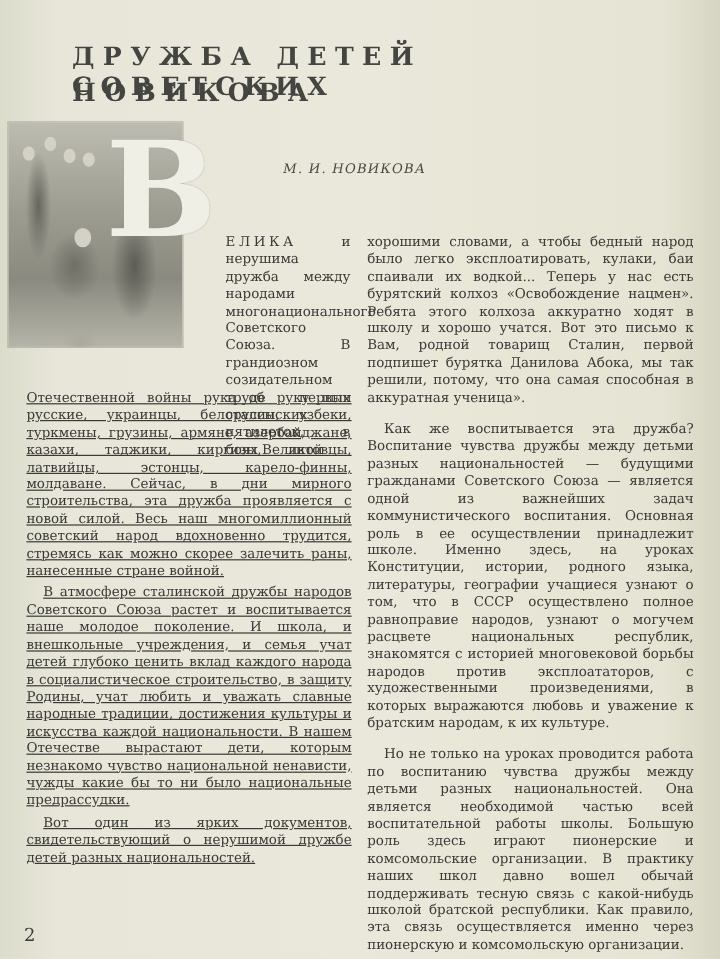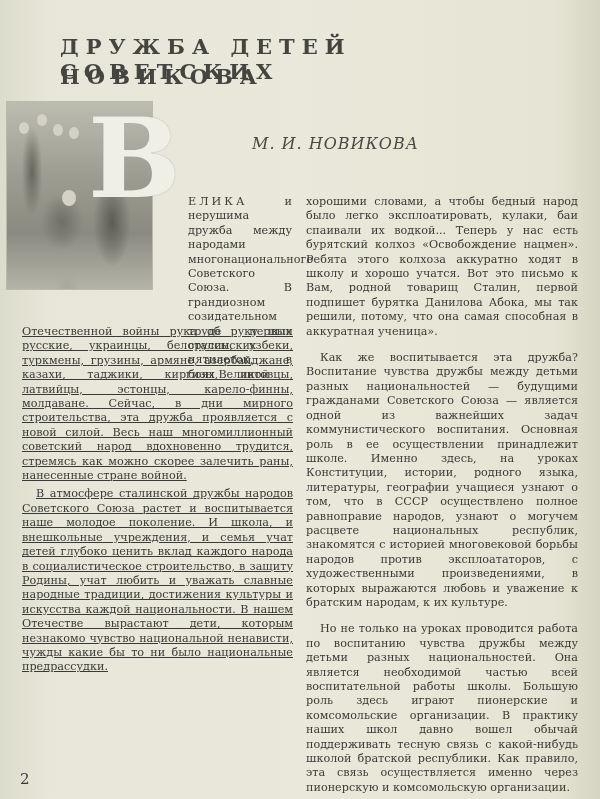--- a/index.html
+++ b/index.html
@@ -32,22 +32,22 @@
       border: 1px solid #b9b9ac;
     }
     .photo .face { position: absolute; width: 10px; height: 12px; border-radius: 50%; background: #d4d2c6; }
     .dropcap {
       position: absolute; left: 88px; top: 104px;
       font-family: "DejaVu Serif", serif; font-weight: bold;
       font-size: 110px; line-height: 1; color: #f0efe6;
       text-shadow: 0 0 1px #999;
     }
     .author {
-      position: absolute; left: 252px; top: 134px; width: 180px;
-      font-style: italic; font-size: 16px; letter-spacing: 1px; color: #4a4a44;
+      position: absolute; left: 236px; top: 134px; width: 180px;
+      font-style: italic; font-size: 11px; letter-spacing: 1px; color: #4a4a44;
     }
     .col { position: absolute; font-size: 11.2px; line-height: 14.4px; text-align: justify; margin-top: 31px; }
     .col p { margin: 0 0 4px 0; text-indent: 14px; }
     .col p.noindent { text-indent: 0; }
     .intro { left: 188px; top: 164px; width: 104px; }
     .intro .caps { letter-spacing: 3px; }
     .left { left: 22px; top: 294px; width: 271px; text-decoration: underline; }
     .right { left: 306px; top: 164px; width: 272px; }
     .right p.gap { margin-top: 12px; }
     .pagenum {
@@ -73,20 +73,21 @@
 
   <div class="author">М. И. НОВИКОВА</div>
 
   <div class="col intro">
     <p class="noindent"><span class="caps">ЕЛИКА</span><span> и нерушима дружба между народами многонационального Советского Союза. В грандиозном созидательном труде первых сталинских пятилеток, в боях Великой</span></p>
   </div>
 
   <div class="col left">
     <p class="noindent">Отечественной войны рука об руку шли русские, украинцы, белоруссы, узбеки, туркмены, грузины, армяне, азербайджане, казахи, таджики, киргизы, литовцы, латвийцы, эстонцы, карело-финны, молдаване. Сейчас, в дни мирного строительства, эта дружба проявляется с новой силой. Весь наш многомиллионный советский народ вдохновенно трудится, стремясь как можно скорее залечить раны, нанесенные стране войной.</p>
     <p>В атмосфере сталинской дружбы народов Советского Союза растет и воспитывается наше молодое поколение. И школа, и внешкольные учреждения, и семья учат детей глубоко ценить вклад каждого народа в социалистическое строительство, в защиту Родины, учат любить и уважать славные народные традиции, достижения культуры и искусства каждой национальности. В нашем Отечестве вырастают дети, которым незнакомо чувство национальной ненависти, чужды какие бы то ни было национальные предрассудки.</p>
+    <p>Вот один из ярких документов, свидетельствующий о нерушимой дружбе детей разных национальностей.</p>
 
   </div>
 
   <div class="col right">
     <p class="noindent">хорошими словами, а чтобы бедный народ было легко эксплоатировать, кулаки, баи спаивали их водкой... Теперь у нас есть бурятский колхоз «Освобождение нацмен». Ребята этого колхоза аккуратно ходят в школу и хорошо учатся. Вот это письмо к Вам, родной товарищ Сталин, первой подпишет бурятка Данилова Абока, мы так решили, потому, что она самая способная в аккуратная ученица».</p>
     <p class="gap">Как же воспитывается эта дружба? Воспитание чувства дружбы между детьми разных национальностей — будущими гражданами Советского Союза — является одной из важнейших задач коммунистического воспитания. Основная роль в ее осуществлении принадлежит школе. Именно здесь, на уроках Конституции, истории, родного языка, литературы, географии учащиеся узнают о том, что в СССР осуществлено полное равноправие народов, узнают о могучем расцвете национальных республик, знакомятся с историей многовековой борьбы народов против эксплоататоров, с художественными произведениями, в которых выражаются любовь и уважение к братским народам, к их культуре.</p>
     <p class="gap">Но не только на уроках проводится работа по воспитанию чувства дружбы между детьми разных национальностей. Она является необходимой частью всей воспитательной работы школы. Большую роль здесь играют пионерские и комсомольские организации. В практику наших школ давно вошел обычай поддерживать тесную связь с какой-нибудь школой братской республики. Как правило, эта связь осуществляется именно через пионерскую и комсомольскую организации.</p>
     <p>Так, пионеры 397 школы г. Москвы послали письмо киевским пионерам, в котором подробно рассказывали о своем учении, о пионерской работе, о Москве. Они просили написать им об Украине, о том, как те учатся и живут на освобожденной советской земле.</p>
   </div>
 

